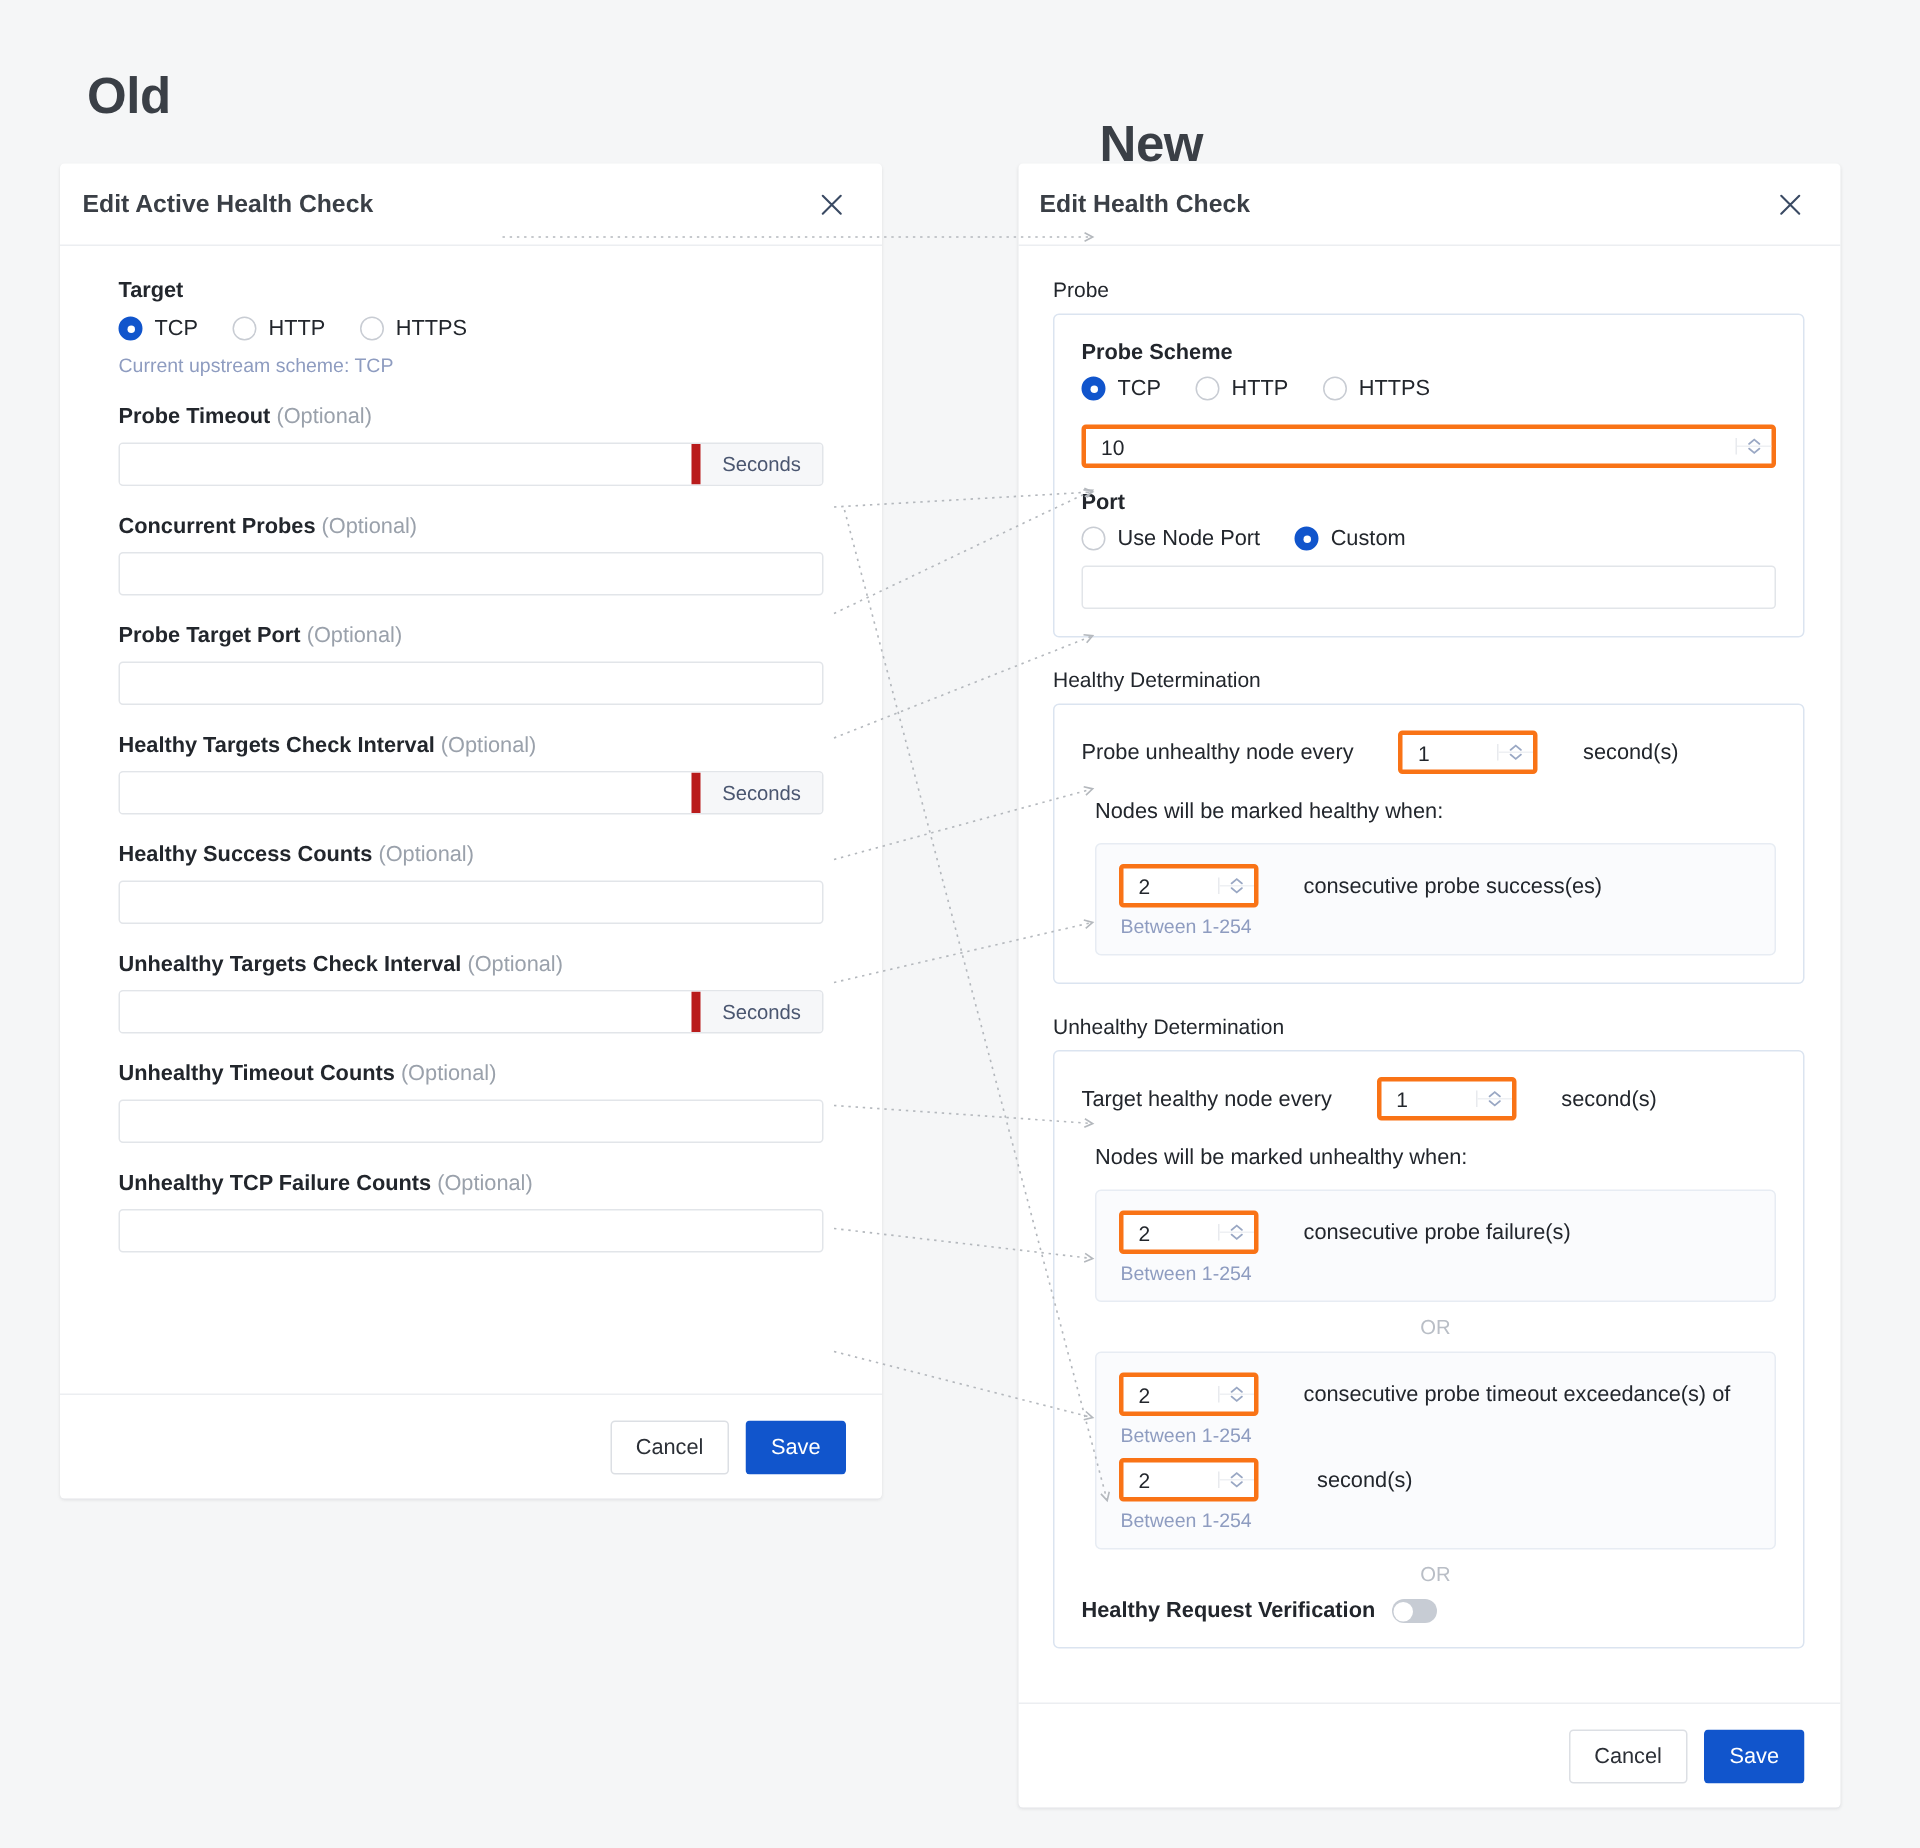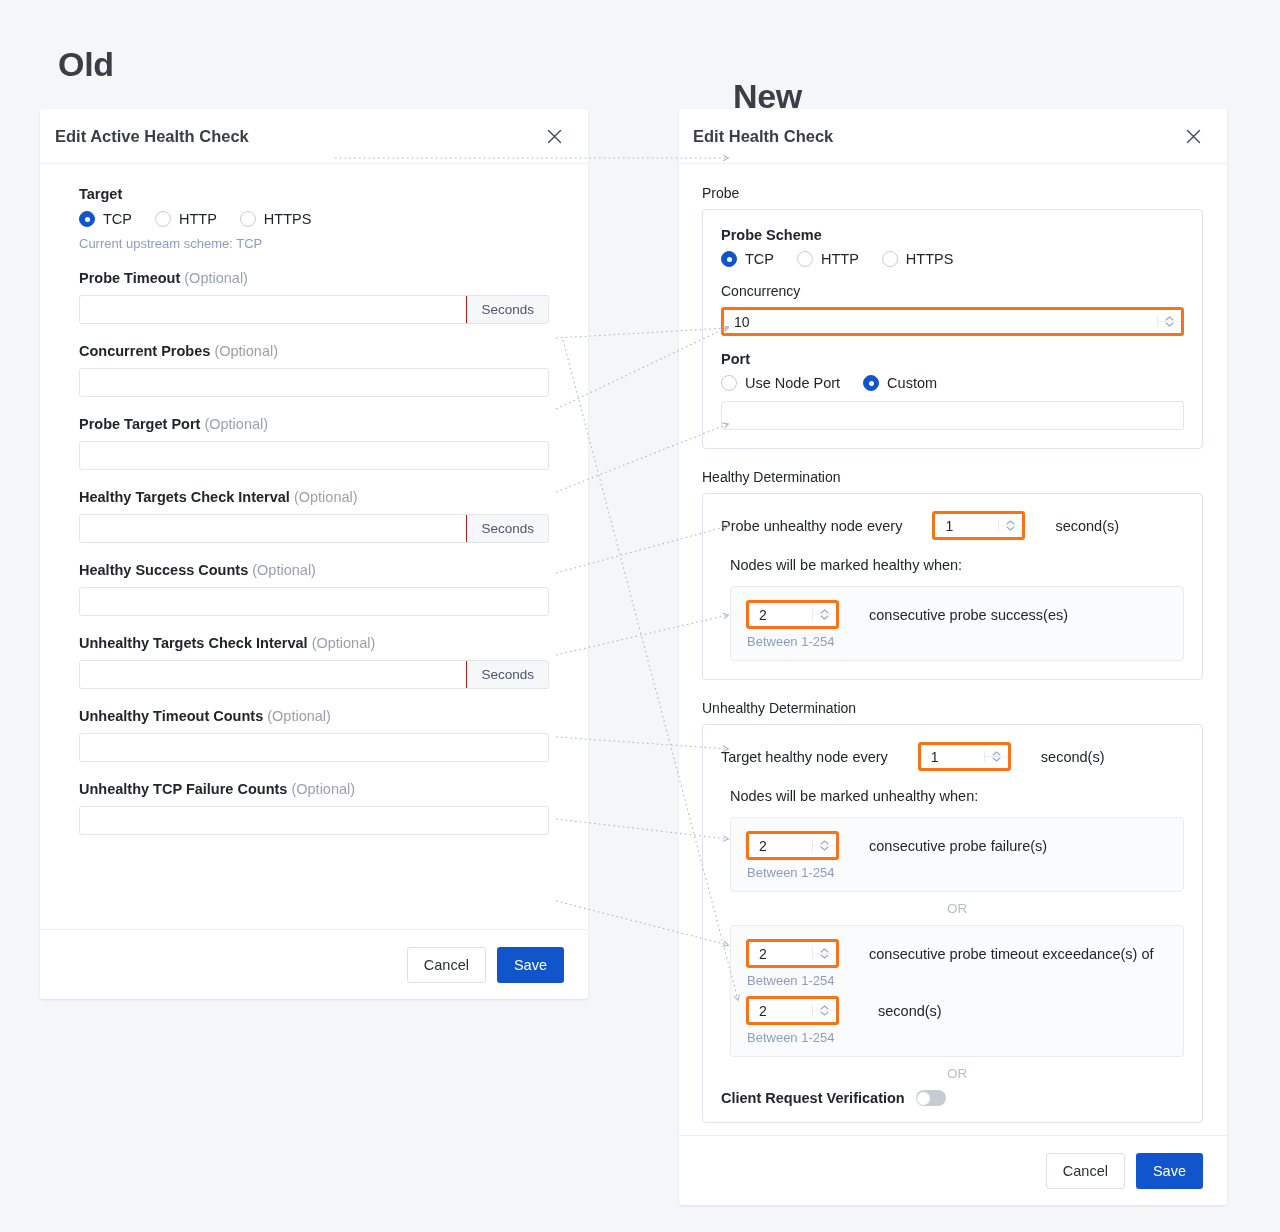--- a/index.html
+++ b/index.html
@@ -109,21 +109,21 @@
     width:100%;
     height:29px;
     border:1px solid #e2e5e9;
     border-radius:3px;
     overflow:hidden;
     background:#fff;
   }
   .input-group .ig-input { flex:1; background:#fff; }
   .input-group .ig-suffix {
     background:#f6f7f9;
-    border-left:1px solid #b91c1c;
+    border-left:6px solid #b91c1c;
     color:#4a5670;
     font-size:13.5px;
     padding:0 14px;
     display:flex;
     align-items:center;
   }
 
   
   .radio-row { display:flex; align-items:center; gap:9px; }
   .radio-item { display:flex; align-items:center; gap:8px; margin-right:14px; cursor:pointer; }
@@ -380,21 +380,20 @@
         <label class="radio-item">
           <span class="radio"></span>
           <span class="radio-label">HTTP</span>
         </label>
         <label class="radio-item">
           <span class="radio"></span>
           <span class="radio-label">HTTPS</span>
         </label>
       </div>
 
-      <div class="sub-label" style="font-weight:normal;font-size:14px;">Concurrency</div>
       <div class="num-box" style="margin-bottom:15px;">
         <div class="num-val">10</div>
         <div class="spin">
           <div>
               <svg class="chev" viewBox="0 0 9 5">
                 <path d="M1 4 L4.5 1 L8 4" stroke="#9aa8c4" stroke-width="1.1" fill="none" stroke-linecap="round"></path>
               </svg>
             </div>
           <div>
               <svg class="chev" viewBox="0 0 9 5">
@@ -551,21 +550,21 @@
             </div>
           </div>
           <span class="inline-text" style="margin-left:9px;">second(s)</span>
         </div>
         <div class="between-hint">Between 1-254</div>
       </div>
 
       <div class="or-sep" style="margin-left:9px;">OR</div>
 
       <div class="inline-row" style="gap:11px;">
-        <span class="inline-text" style="font-weight:bold;">Client Request Verification</span>
+        <span class="inline-text" style="font-weight:bold;">Healthy Request Verification</span>
         <div class="toggle">
             <div class="knob"></div>
           </div>
       </div>
     </div>
 
   </div>
 
   <div class="panel-footer">
     <div class="btn btn-cancel">Cancel</div>

